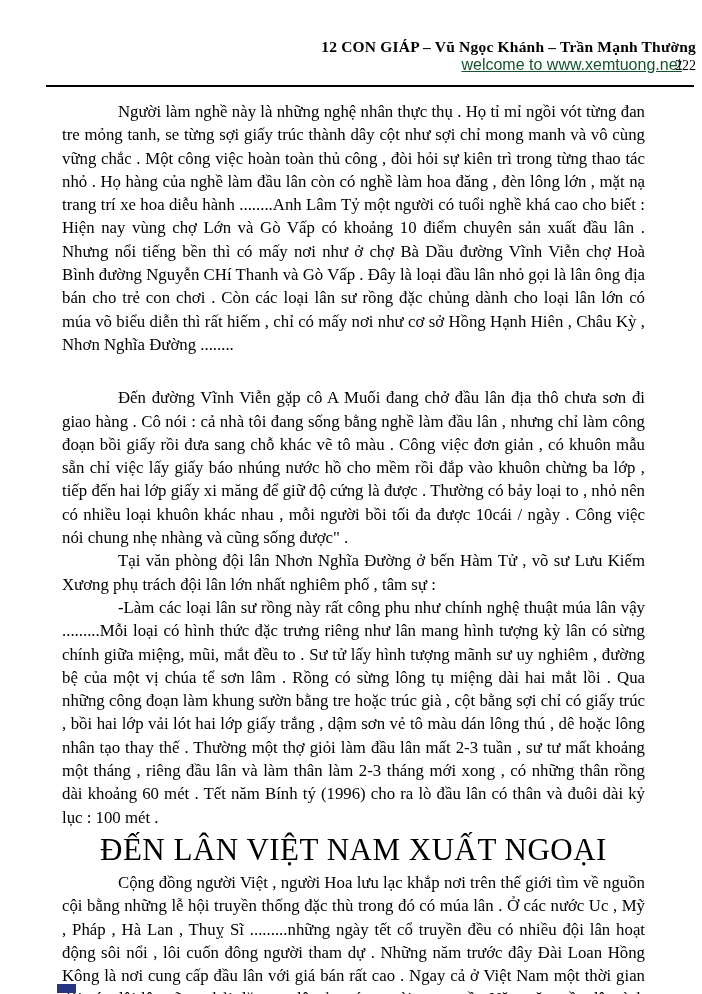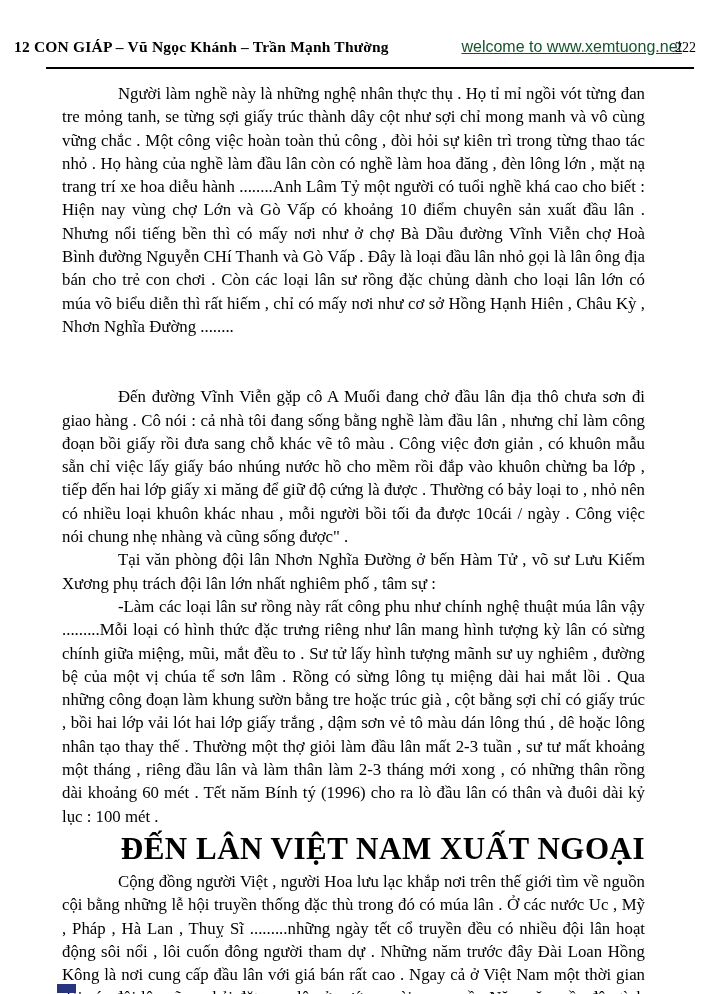--- a/index.html
+++ b/index.html
@@ -10,20 +10,21 @@
     background:#ffffff;
     font-family:"Liberation Serif", serif;
     color:#000;
     overflow:hidden;
   }
   .page-header {
     display:flex;
     justify-content:space-between;
     align-items:flex-end;
     padding:38px 6px 0 14px;
+    flex-direction:column;
   }
   .header-title {
     font-weight:bold;
     font-size:15.5px;
     letter-spacing:0.2px;
     white-space:nowrap;
   }
   .header-right { display:flex; align-items:baseline; white-space:nowrap; }
   .header-link {
     font-family:"Liberation Sans", sans-serif;
@@ -40,24 +41,24 @@
     border-top:2.5px solid #000;
     margin:11px 8px 0 46px;
   }
   .content {
     padding:13px 57px 0 62px;
     font-size:16.8px;
     line-height:23.3px;
     text-align:justify;
   }
   .para { margin:0; text-indent:56px; }
-  .para.big-gap { margin-bottom:47px; }
+  .para.big-gap { margin-bottom:30px; }
   .section-heading {
-    text-align:right;
-    font-weight:bold;
+    text-align:center;
+    font-weight:normal;
     font-size:31px;
     line-height:36px;
     margin:3px 0 3px 0;
     text-indent:0;
     letter-spacing:0.5px;
     white-space:nowrap;
   }
   .scan-artifact {
     position:absolute;
     left:57px; bottom:1px;

